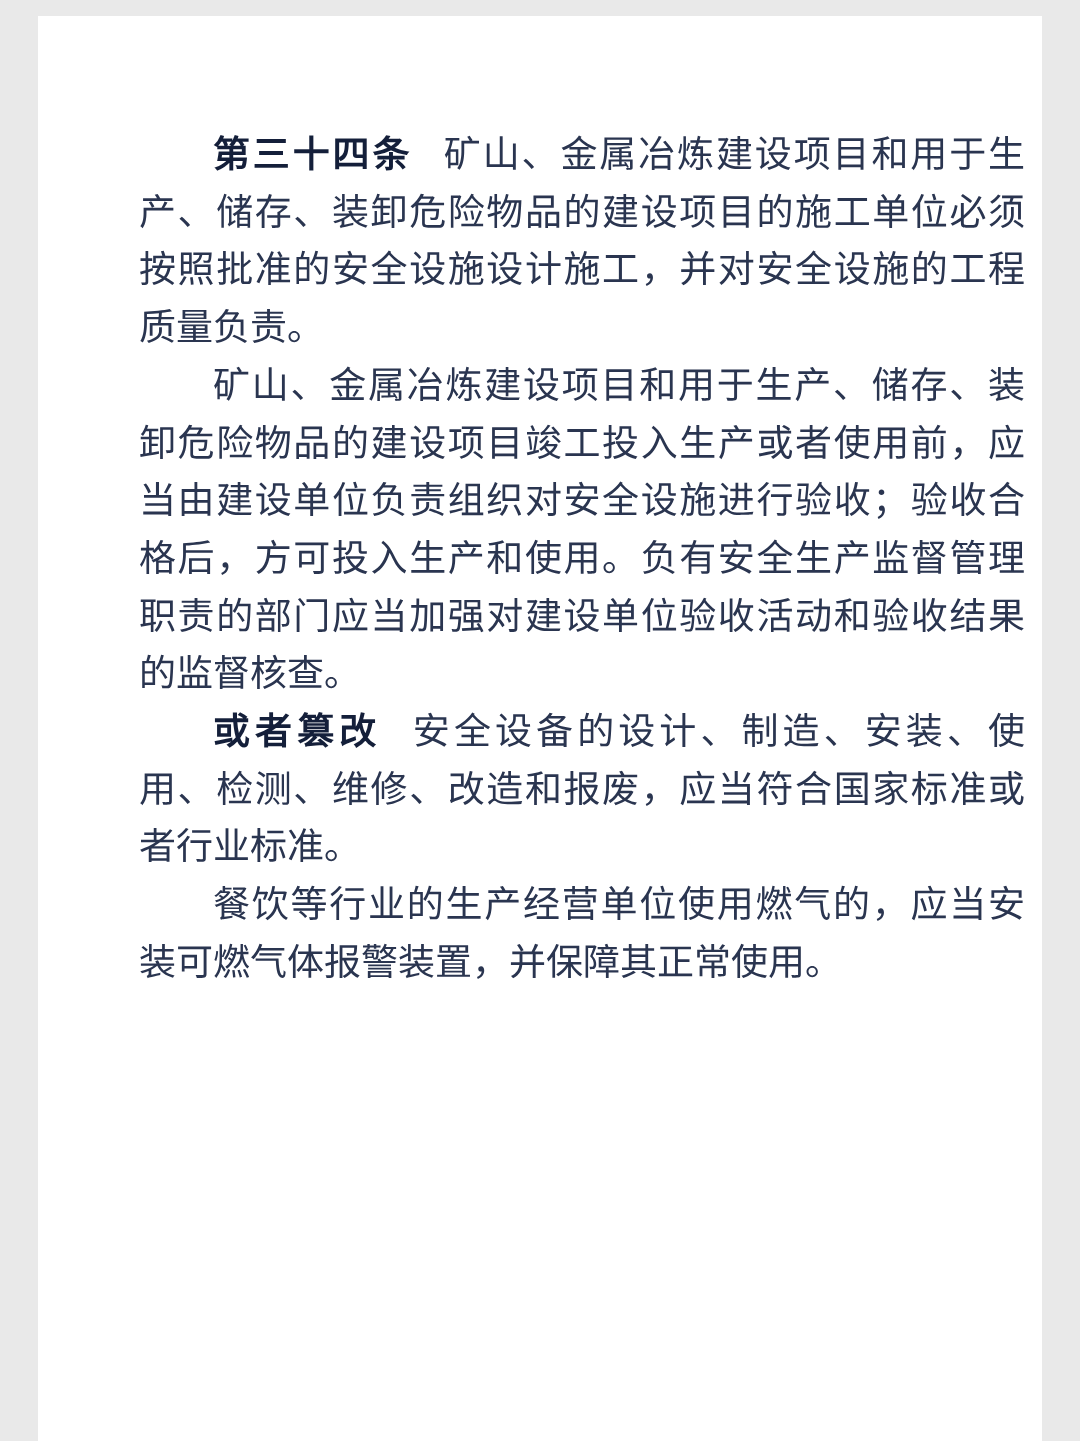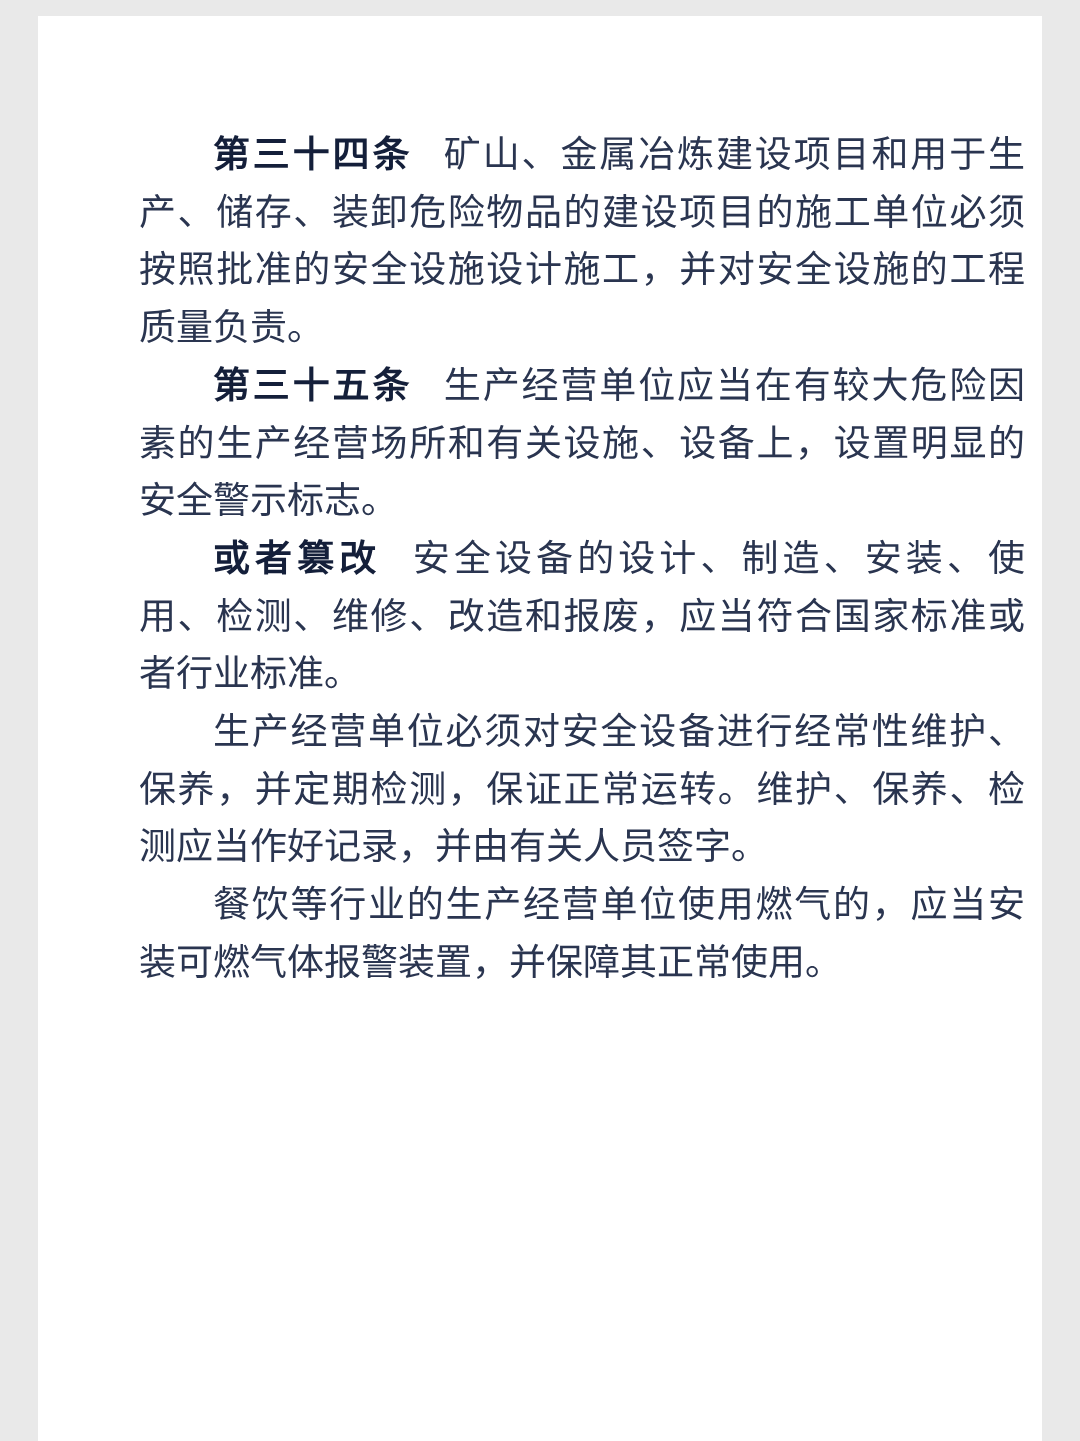--- a/index.html
+++ b/index.html
@@ -40,18 +40,17 @@
     margin-right: 0.85em;
     letter-spacing: 1px;
   }
 </style>
 </head>
 <body>
 
 <div class="page">
   <div class="text-block" id="paragraph-container">
       <p><strong class="article-no">第三十四条</strong><span>矿山、金属冶炼建设项目和用于生产、储存、装卸危险物品的建设项目的施工单位必须按照批准的安全设施设计施工，并对安全设施的工程质量负责。</span></p>
-      <p><strong class="article-no">第三十五条</strong><span>生产经营单位应当在有较大危险因素的生产经营场所和有关设施、设备上，设置明显的安全警示标志。</span></p>
+      <p><span>矿山、金属冶炼建设项目和用于生产、储存、装卸危险物品的建设项目竣工投入生产或者使用前，应当由建设单位负责组织对安全设施进行验收；验收合格后，方可投入生产和使用。负有安全生产监督管理职责的部门应当加强对建设单位验收活动和验收结果的监督核查。</span></p>
       <p><strong class="article-no">或者篡改</strong><span>安全设备的设计、制造、安装、使用、检测、维修、改造和报废，应当符合国家标准或者行业标准。</span></p>
-      <p><span>生产经营单位必须对安全设备进行经常性维护、保养，并定期检测，保证正常运转。维护、保养、检测应当作好记录，并由有关人员签字。</span></p>
       <p><span>餐饮等行业的生产经营单位使用燃气的，应当安装可燃气体报警装置，并保障其正常使用。</span></p>
     </div>
 </div>
 
 </body></html>

